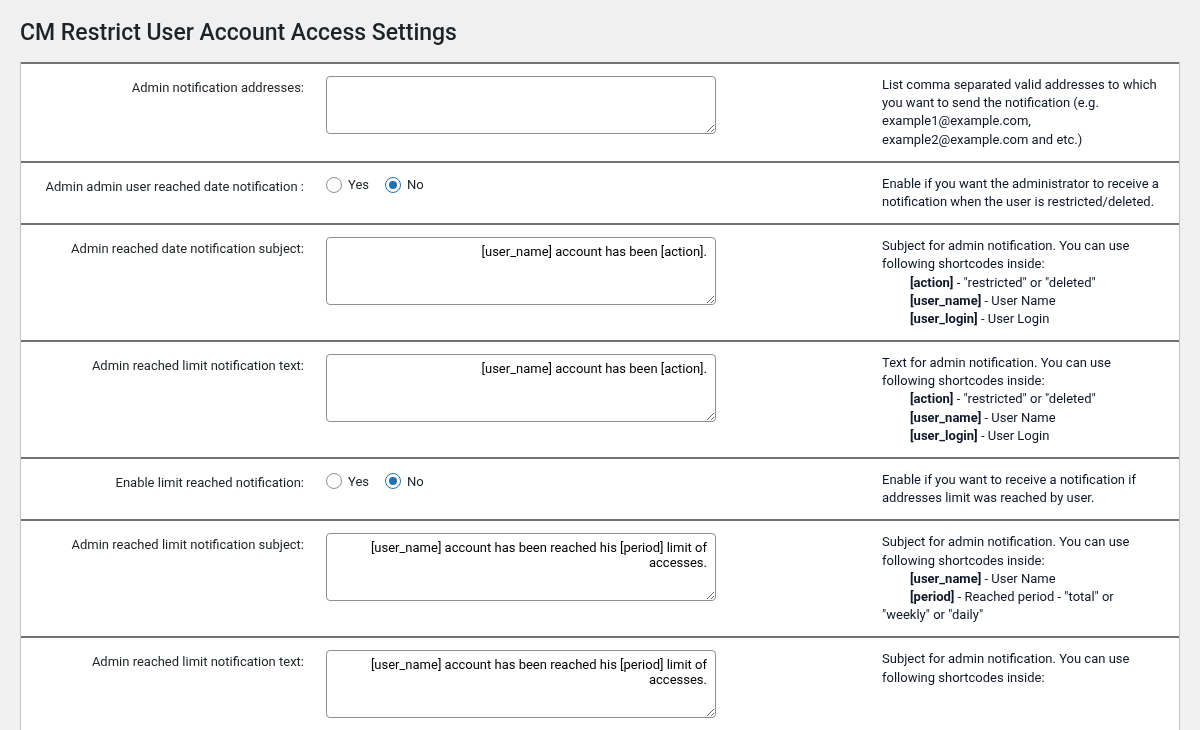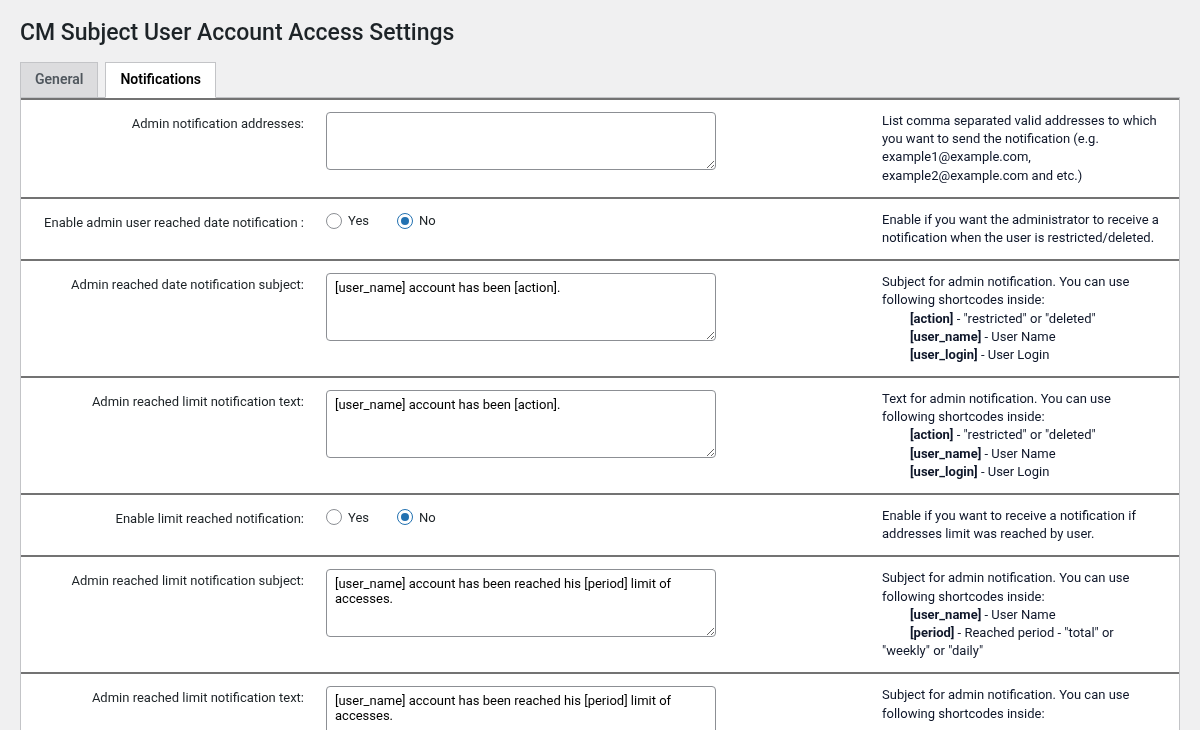--- a/index.html
+++ b/index.html
@@ -87,26 +87,27 @@
   textarea.regular {
     width: 390px;
     min-height: 58px;
     border: 1px solid #8c8f94;
     border-radius: 4px;
     padding: 6px 8px;
     font-size: 13px;
     font-family: inherit;
     resize: both;
     background: #fff;
+    text-align: right;
   }
   textarea.tall { min-height: 68px; }
   .radio-row {
     display: flex;
     align-items: center;
-    gap: 28px;
+    gap: 16px;
     padding-top: 2px;
   }
   .radio-row label {
     display: inline-flex;
     align-items: center;
     gap: 6px;
     font-size: 13px;
   }
   .radio-row input[type="radio"] {
     appearance: none;
@@ -128,42 +129,38 @@
     width: 8px; height: 8px;
     border-radius: 50%;
     background: #2271b1;
   }
   .help b { font-weight: 700; padding-left: 28px; }
 </style>
 </head>
 <body>
 
 <div class="wrap">
-  <h1 class="page-title">CM Subject User Account Access Settings</h1>
-
-  <div class="nav-tab-wrapper clearfix">
-    <a class="nav-tab">General</a>
-    <a class="nav-tab nav-tab-active">Notifications</a>
-  </div>
+  <h1 class="page-title">CM Restrict User Account Access Settings</h1>
+
 
   <div class="panel">
 
     <table class="form-table">
 
       <tbody>
           <tr>
         <th>Admin notification addresses:</th>
         <td class="field">
           <textarea class="regular" style=""></textarea>
         </td>
         <td class="help">List comma separated valid addresses to which you want to send the notification (e.g. example1@example.com, example2@example.com and etc.)</td>
       </tr>
 
       <tr>
-        <th>Enable admin user reached date notification :</th>
+        <th>Admin admin user reached date notification :</th>
         <td class="field">
           <div class="radio-row">
             <label>
                   <input type="radio" name="enable_date" style="">
                   <span>Yes</span>
                 </label>
             <label>
                   <input type="radio" name="enable_date" checked="" style="">
                   <span>No</span>
                 </label>

